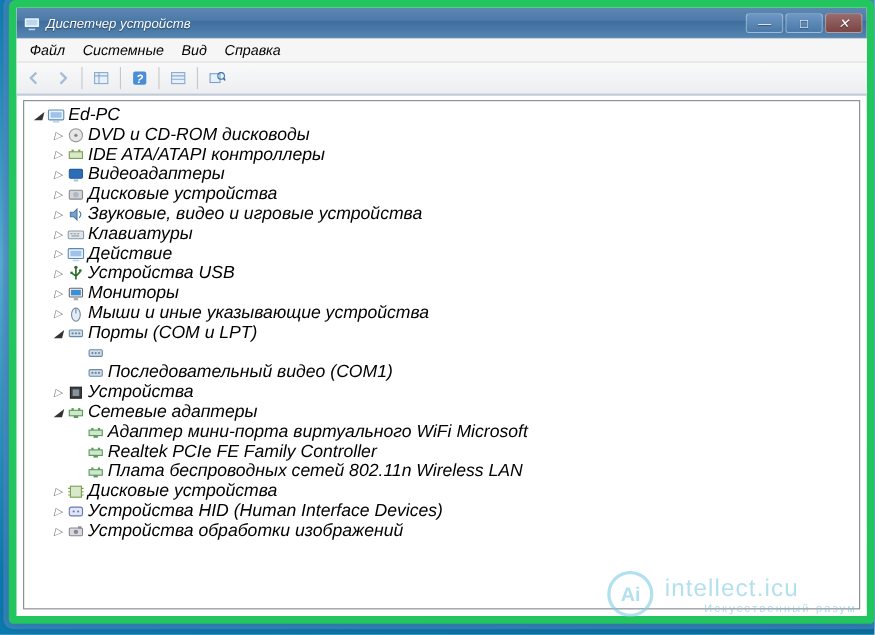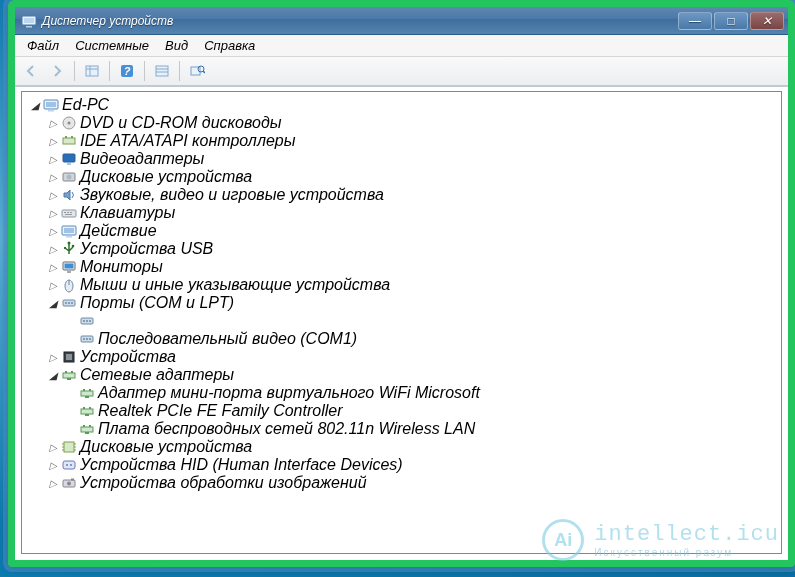--- a/index.html
+++ b/index.html
@@ -103,22 +103,22 @@
   }
   .row-label { font-size: 16px; color: #000; }
   
   .svg16 { width: 16px; height: 16px; }
   .watermark {
     position: absolute; right: 16px; bottom: 16px;
     display: flex; align-items: center; gap: 10px; opacity: .6;
     color: #6fbfd6; font-family: Arial, sans-serif;
     pointer-events: none;
   }
-  .watermark .wbig { font-size: 22px; letter-spacing: 1px; color: #7fcde3; font-family: Liberation Mono, monospace; }
-  .watermark .wsmall { font-size: 10px; color: #80c0d4; letter-spacing: 2px; }
+  .watermark .wbig { font-size: 22px; letter-spacing: 1px; color: #7fcde3; }
+  .watermark .wsmall { font-size: 10px; color: #80c0d4; letter-spacing: 2px; margin-left: 36px; }
   .wm-badge {
     width: 42px; height: 42px; border: 3px solid #7fcde3; border-radius: 50%;
     display: flex; align-items: center; justify-content: center;
     color: #7fcde3; font-size: 18px; font-weight: bold;
   }
 </style>
 </head>
 <body>
 
 <div class="desktop-bg"></div>

